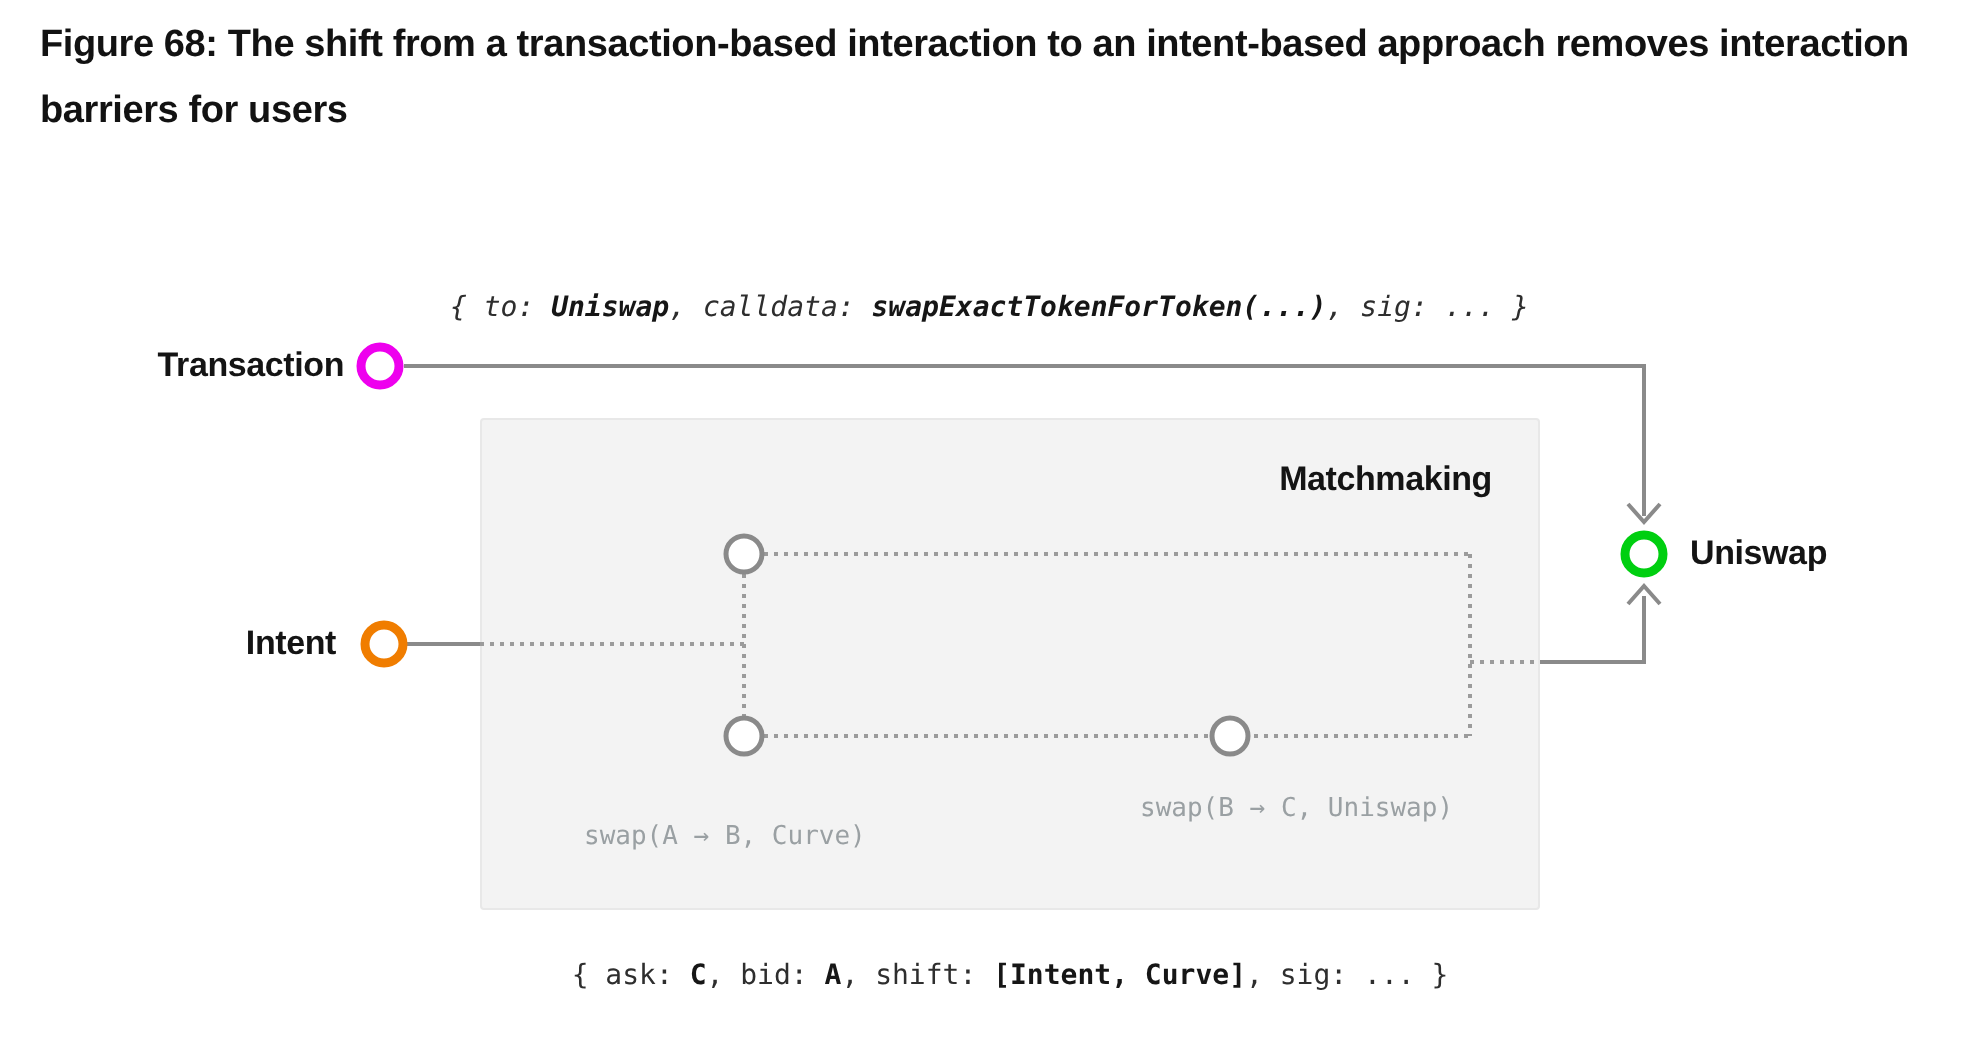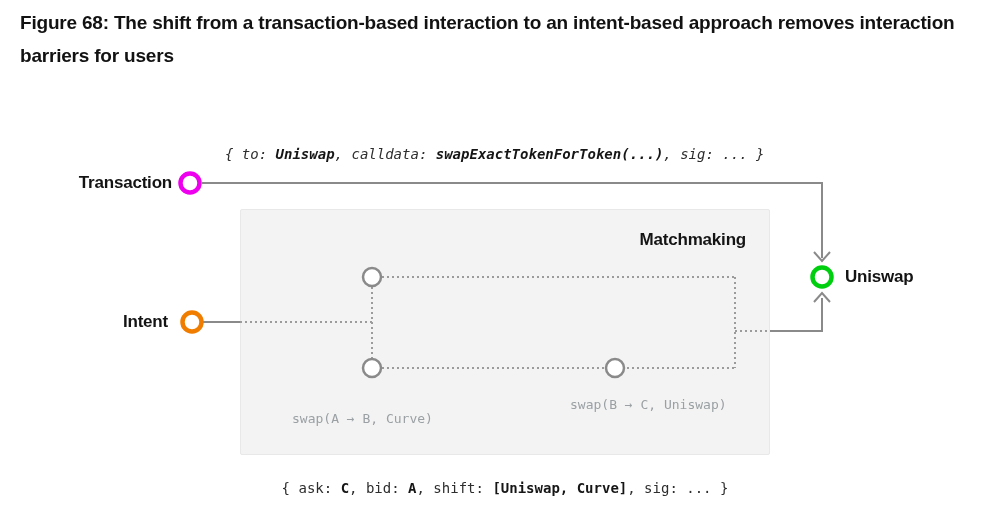--- a/index.html
+++ b/index.html
@@ -78,15 +78,15 @@
     <circle cx="822" cy="277" r="9.5" fill="#ffffff" stroke-width="4.5" stroke="#00cf10"></circle>
   </svg>
 
   <div class="endpoint-label label-intent">Intent</div>
   <div class="endpoint-label label-transaction">Transaction</div>
   <div class="endpoint-label label-outcome">Uniswap</div>
 
   <div class="swap-label swap-bottom-left">swap(A → B, Curve)</div>
   <div class="swap-label swap-bottom-right">swap(B → C, Uniswap)</div>
 
-  <div class="code code-bottom"><span>{ ask: </span><span class="b">C</span><span>, bid: </span><span class="b">A</span><span>, shift: </span><span class="b">[Uniswap, Curve]</span><span>, sig: ... }</span></div>
+  <div class="code code-bottom"><span>{ ask: </span><span class="b">C</span><span>, bid: </span><span class="b">A</span><span>, shift: </span><span class="b">[Intent, Curve]</span><span>, sig: ... }</span></div>
 
 </div>
 
 </body></html>

